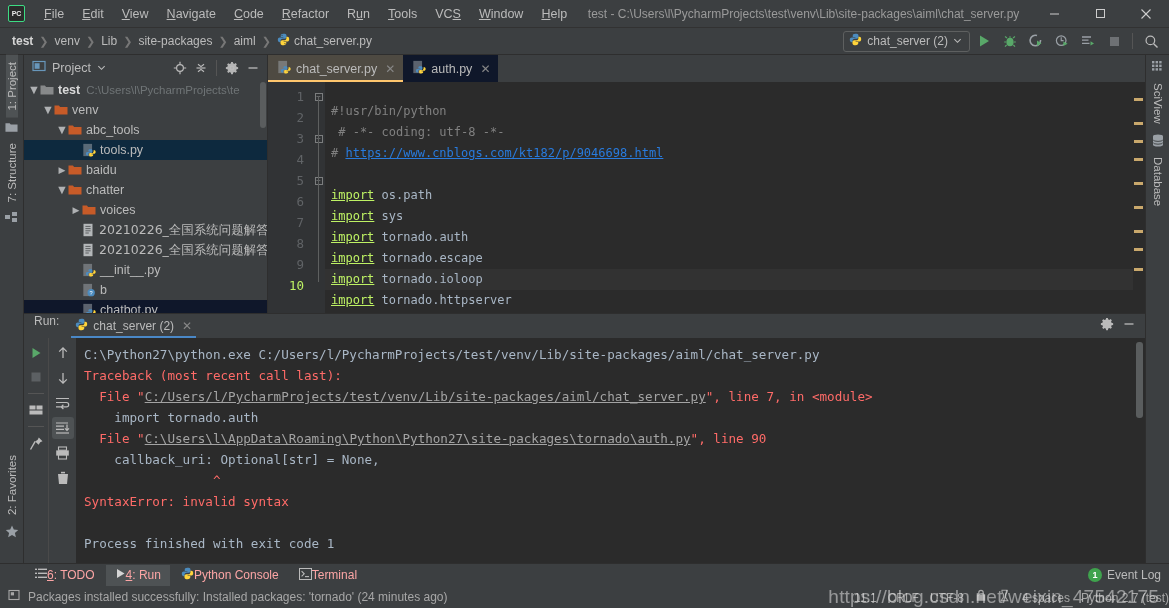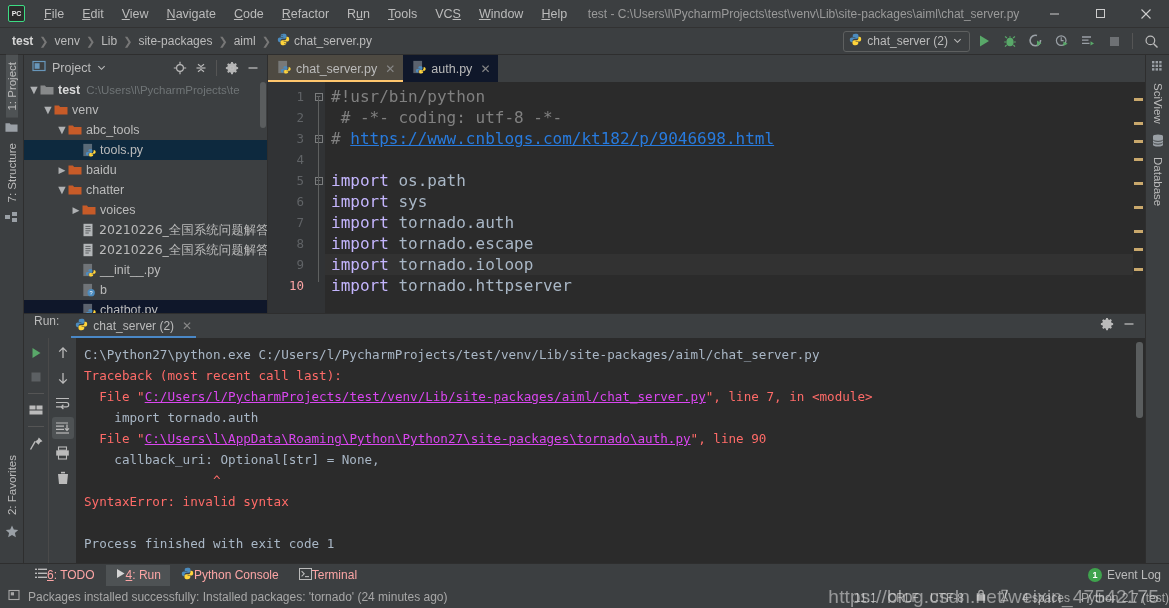--- a/index.html
+++ b/index.html
@@ -132,38 +132,38 @@
   }
   .tabclose { color: #888; font-size: 12px; margin-left: 3px; }
 
   .code-area { flex: 1; display: flex; min-height: 0; position: relative; overflow: hidden; }
   .gutter {
     width: 44px; flex: 0 0 44px; background: #313335; text-align: right;
     font-family: "DejaVu Sans Mono", monospace; font-size: 12.5px; color: #606366;
     padding-top: 4px;
   }
   .gline { height: 21px; line-height: 21px; padding-right: 8px; }
-  .gline.cur { color: #fca5a5; }
+  .gline.cur { color: #bef264; }
   .foldcol {
     width: 13px; flex: 0 0 13px; background: #313335; padding-top: 4px; position: relative;
   }
   .foldrow { height: 21px; display: flex; align-items: center; justify-content: center; }
   .foldbox {
     width: 8px; height: 8px; border: 1px solid #7b7d7e; display: flex;
     align-items: center; justify-content: center; color: #8b8d8e; font-size: 8px; line-height: 1;
     background: #313335;
   }
   .foldline { position: absolute; left: 6px; width: 1px; background: #5e6060; }
   .code {
     flex: 1; background: #2b2b2b; font-family: "DejaVu Sans Mono", monospace;
-    font-size: 16px; padding-top: 4px; position: relative; overflow: hidden;
+    font-size: 12px; padding-top: 19px; position: relative; overflow: hidden;
   }
   .cline { height: 21px; line-height: 21px; padding-left: 6px; white-space: pre; }
   .cline.cur { background: #323232; }
-  .kw { color: #c4b5fd; }
+  .kw { color: #bef264; text-decoration: underline; }
   .cmt { color: #808080; }
   .lnk { color: #287bde; text-decoration: underline; }
   .txt { color: #a9b7c6; }
   .editor-scroll {
     position: absolute; right: 0px; top: 0; width: 12px; height: 100%;
     background: #2b2b2b;
   }
   .marker { position: absolute; right: 2px; width: 9px; height: 3px; }
 
   
@@ -191,21 +191,21 @@
   .rt-sep { width: 16px; height: 1px; background: #555; margin: 3px 0; }
 
   .console {
     flex: 1; background: #2b2b2b; font-family: "DejaVu Sans Mono", monospace;
     font-size: 12.6px; padding: 6px 0 0 8px; position: relative; overflow: hidden;
     min-width: 0;
   }
   .coline { height: 21px; line-height: 21px; white-space: pre; }
   .c-out { color: #a9b7c6; }
   .c-err { color: #ff6b68; }
-  .c-lnk { color: #d946ef; text-decoration: underline; }
+  .c-lnk { color: #a3a3a3; text-decoration: underline; }
   .console-scroll {
     position: absolute; right: 2px; top: 4px; width: 7px; height: 76px;
     background: #5a5d5e; border-radius: 3px;
   }
 
   
   .bottombar {
     height: 23px; flex: 0 0 23px; background: #3c3f41; display: flex; align-items: center;
     border-top: 1px solid #2e2e2e; padding-left: 26px; gap: 2px;
   }

